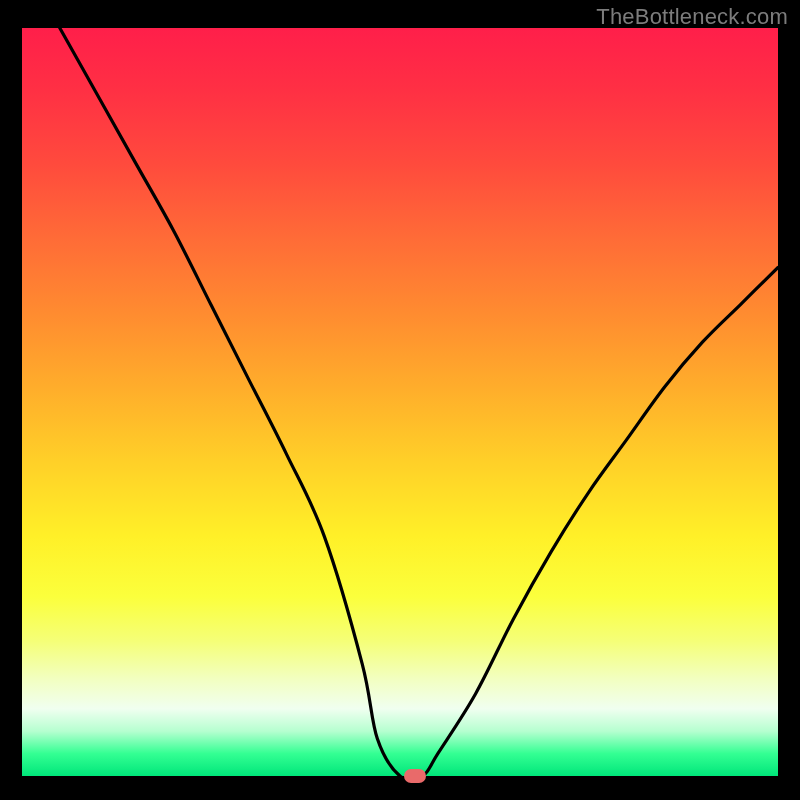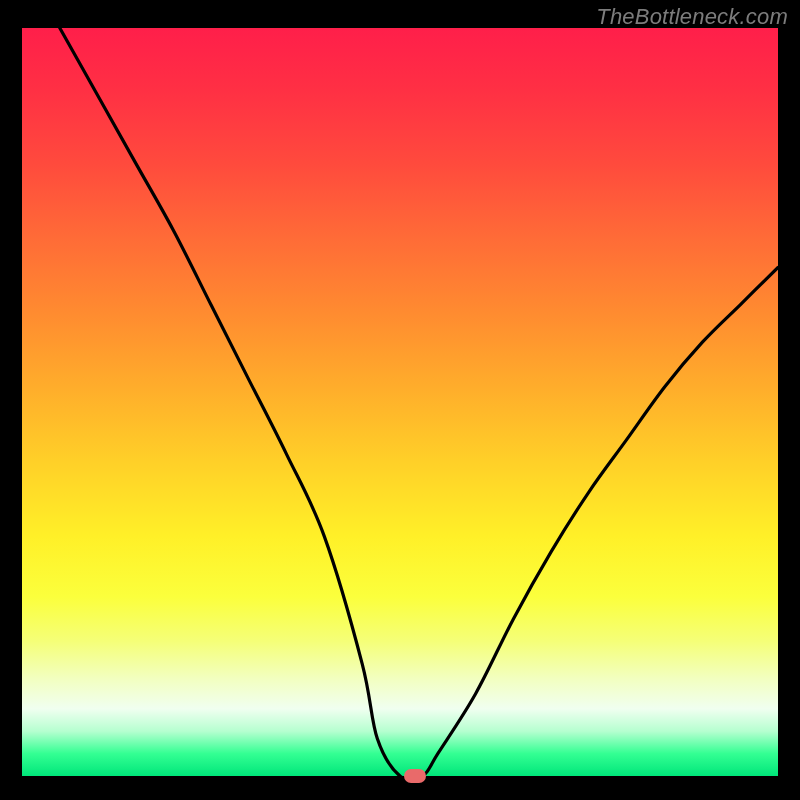--- a/index.html
+++ b/index.html
@@ -9,21 +9,20 @@
     height: 800px;
     background: #000;
     overflow: hidden;
     font-family: Arial, Helvetica, sans-serif;
   }
   .frame {
     position: relative;
     width: 800px;
     height: 584px;
     background: #000;
-    font-style: italic;
   }
   .watermark {
     position: absolute;
     top: 4px;
     right: 12px;
     color: #7c7c7c;
     font-size: 22px;
     font-weight: 500;
     letter-spacing: 0.2px;
     z-index: 5;

